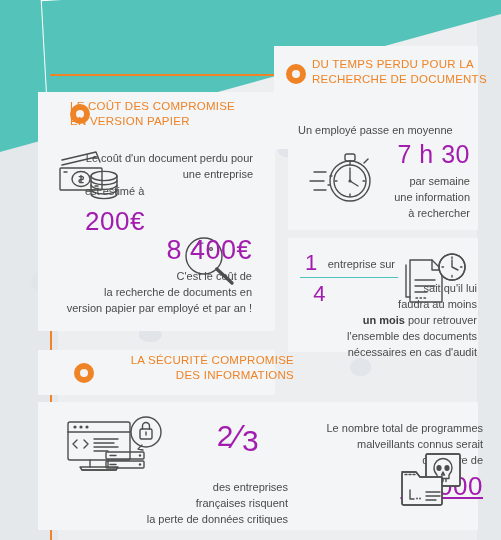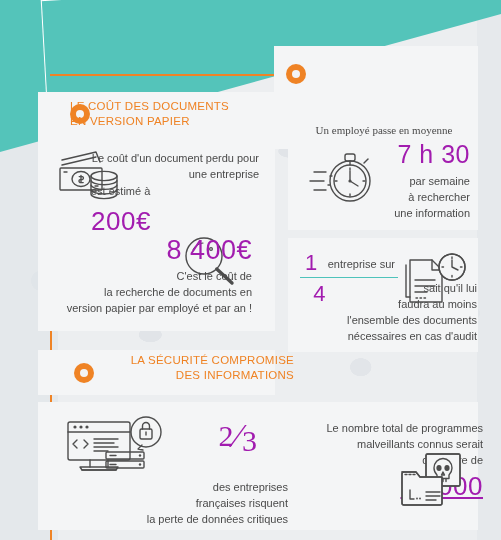--- a/index.html
+++ b/index.html
@@ -146,21 +146,21 @@
     font-size: 11px;
     line-height: 16px;
   }
   .num {
     color: #a21caf;
     font-weight: 300;
     letter-spacing: .5px;
   }
   .bold { font-weight: bold; color: #3c3c3c; }
   .ta-r { text-align: right; }
-  .ta-c { text-align: center; font-family: Liberation Serif, serif; }
+  .ta-c { text-align: left; }
 
   .ico { stroke: #4d4d4d; fill: none; stroke-width: 1.4; stroke-linecap: round; stroke-linejoin: round; }
   .ico-f { fill: #4d4d4d; stroke: none; }
   .frac-bar { height: 1px; background: #4ec3bb; width: 100%; }
 </style>
 </head>
 <body>
 
 <div id="page">
 
@@ -180,23 +180,27 @@
   <div class="card c-left-1"></div>
   <div class="card c-right-1"></div>
   <div class="card c-right-2"></div>
   <div class="card c-left-2"></div>
   <div class="card c-bottom"></div>
 
   <div class="dot d-top"></div>
   <div class="dot d-mid"></div>
   <div class="dot d-low"></div>
 
+  <div class="heading h-top">
+    <div>DU TEMPS PERDU POUR LA</div>
+    <div>RECHERCHE DE DOCUMENTS</div>
+  </div>
 
   <div class="heading h-mid">
-    <div>LE COÛT DES DOCUMENTS</div>
+    <div>LE COÛT DES COMPROMISE</div>
     <div>EN VERSION PAPIER</div>
   </div>
 
   <div class="heading h-low">
     <div>LA SÉCURITÉ COMPROMISE</div>
     <div>DES INFORMATIONS</div>
   </div>
 
   <div class="block" style="left:56px; top:146px; width:68px; height:60px;">
     <svg width="68" height="60" viewBox="0 0 68 60">
@@ -209,21 +213,21 @@
         <path d="M8 26 h3 M39 40 h3"></path>
         <ellipse cx="48" cy="30" rx="13" ry="4.6"></ellipse>
         <path d="M35 30 v4.2 a13 4.6 0 0 0 26 0 V30"></path>
         <path d="M35 34.6 v4.2 a13 4.6 0 0 0 26 0 v-4.2"></path>
         <path d="M35 39.2 v4.2 a13 4.6 0 0 0 26 0 v-4.2"></path>
         <path d="M35 43.8 v4.2 a13 4.6 0 0 0 26 0 v-4.2"></path>
       </g>
     </svg>
   </div>
 
-  <div class="block ta-r" style="left:91px; top:150px; width:168px;">
+  <div class="block ta-r" style="left:85px; top:150px; width:168px;">
     <div class="txt">Le coût d'un document perdu pour</div>
     <div class="txt">une entreprise</div>
     <div style="display:flex; align-items:baseline; justify-content:flex-end; gap:7px; margin-top:1px;flex-direction:column;">
       <span class="txt">est estimé à</span>
       <span class="num" style="font-size:26px;">200€</span>
     </div>
   </div>
 
   <div class="block" style="left:180px; top:233px; width:62px; height:58px;">
     <svg width="62" height="58" viewBox="0 0 62 58">
@@ -260,39 +264,42 @@
         <path d="M58 17 l4 -4"></path>
         <path d="M8 26 h12 M4 35 h14 M8 44 h12"></path>
         <path d="M24 30 h2 M22 39 h2"></path>
       </g>
     </svg>
   </div>
 
   <div class="block ta-r" style="left:374px; top:140px; width:96px;">
     <div class="num" style="font-size:25px; line-height:29px;">7 h 30</div>
     <div class="txt" style="margin-top:4px;text-align:right;">par semaine</div>
+    <div class="txt">une information</div>
     <div class="txt">à rechercher</div>
-    <div class="txt">une information</div>
   </div>
 
   <div class="block" style="left:300px; top:252px; width:100px;">
     <div style="display:flex; align-items:flex-end; gap:5px;">
       <span class="num" style="font-size:22px; line-height:22px; padding:0 5px;">1</span>
       <span class="txt" style="padding-bottom:2px;">entreprise sur</span>
     </div>
     <div class="frac-bar" style="width:98px; margin:3px 0 2px 0;"></div>
   </div>
 
   <div class="block" style="left:300px; top:283px; width:26px;">
     <span class="num" style="font-size:22px; line-height:22px; padding-left:5px;">4</span>
   </div>
 
   <div class="block" style="left:327px; top:280px; width:150px;">
     <div class="txt">sait qu'il lui</div>
     <div class="txt">faudra au moins</div>
+    <div class="txt">
+      <span class="bold">un mois</span><span> pour retrouver</span>
+    </div>
     <div class="txt">l'ensemble des documents</div>
     <div class="txt">nécessaires en cas d'audit</div>
   </div>
 
   <div class="block" style="left:400px; top:248px; width:72px; height:62px;">
     <svg width="72" height="62" viewBox="0 0 72 62">
       <g class="ico">
         <path d="M10 12 h22 l10 10 v32 h-32 z"></path>
         <path d="M32 12 v10 h10"></path>
         <path d="M6 17 v32 h4"></path>

